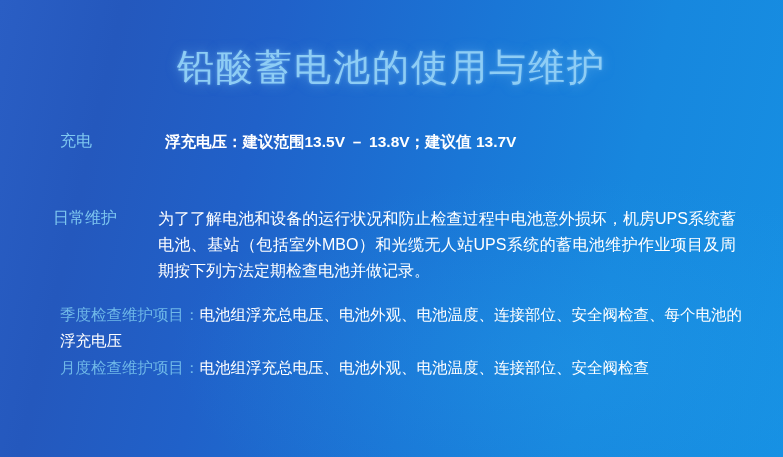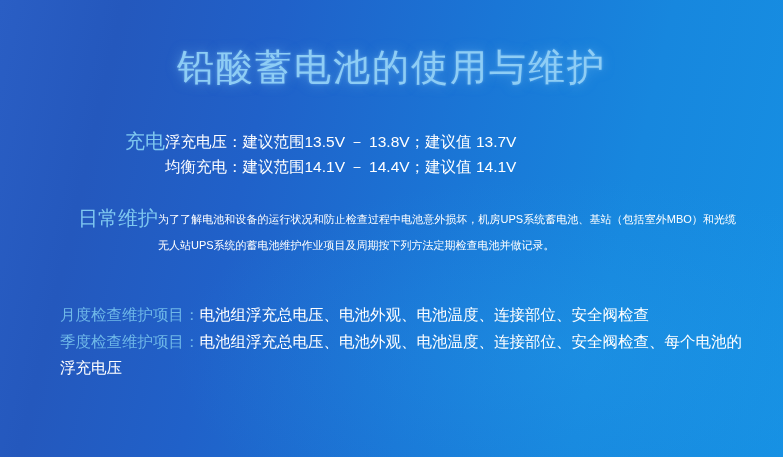--- a/index.html
+++ b/index.html
@@ -57,55 +57,55 @@
     white-space: nowrap;
   }
 
   .row {
     position: absolute;
     display: flex;
     align-items: flex-start;
   }
   .row-label {
     color: #7fc8f0;
-    font-size: 20px;
+    font-size: 16px;
     line-height: 24px;
     white-space: nowrap;
-    text-align: right;
   }
 
   .row-charge {
     left: 60px;
     top: 129px;
   }
   .row-charge .row-label {
     width: 105px;
     flex: none;
   }
   .charge-lines {
     color: #ffffff;
     font-size: 15.5px;
     line-height: 25px;
   }
   .charge-lines div {
     white-space: nowrap;
+    font-weight: bold;
   }
 
   .row-maint {
     left: 53px;
     top: 206px;
   }
   .row-maint .row-label {
     width: 105px;
     flex: none;
   }
   .maint-body {
     width: 578px;
     color: #ffffff;
-    font-size: 11px;
+    font-size: 16px;
     line-height: 26px;
     text-align: justify;
     text-justify: inter-ideograph;
   }
 
   .checks {
     position: absolute;
     left: 60px;
     top: 302px;
     width: 682px;
@@ -130,36 +130,35 @@
 
 <div class="slide">
   <div class="content">
 
     <div class="title">铅酸蓄电池的使用与维护</div>
 
     <div class="row row-charge">
       <div class="row-label">充电</div>
       <div class="charge-lines">
         <div>浮充电压：建议范围13.5V － 13.8V；建议值 13.7V</div>
-        <div>均衡充电：建议范围14.1V － 14.4V；建议值 14.1V</div>
       </div>
     </div>
 
     <div class="row row-maint">
       <div class="row-label">日常维护</div>
       <div class="maint-body">为了了解电池和设备的运行状况和防止检查过程中电池意外损坏，机房UPS系统蓄电池、基站（包括室外MBO）和光缆无人站UPS系统的蓄电池维护作业项目及周期按下列方法定期检查电池并做记录。</div>
     </div>
 
     <div class="checks">
 
       <div class="check-item">
-        <span class="check-head">月度检查维护项目：</span><span class="check-body">电池组浮充总电压、电池外观、电池温度、连接部位、安全阀检查</span>
+        <span class="check-head">季度检查维护项目：</span><span class="check-body">电池组浮充总电压、电池外观、电池温度、连接部位、安全阀检查、每个电池的浮充电压</span>
       </div>
 
       <div class="check-item">
-        <span class="check-head">季度检查维护项目：</span><span class="check-body">电池组浮充总电压、电池外观、电池温度、连接部位、安全阀检查、每个电池的浮充电压</span>
+        <span class="check-head">月度检查维护项目：</span><span class="check-body">电池组浮充总电压、电池外观、电池温度、连接部位、安全阀检查</span>
       </div>
 
 
     </div>
 
   </div>
 </div>
 
 </body></html>

